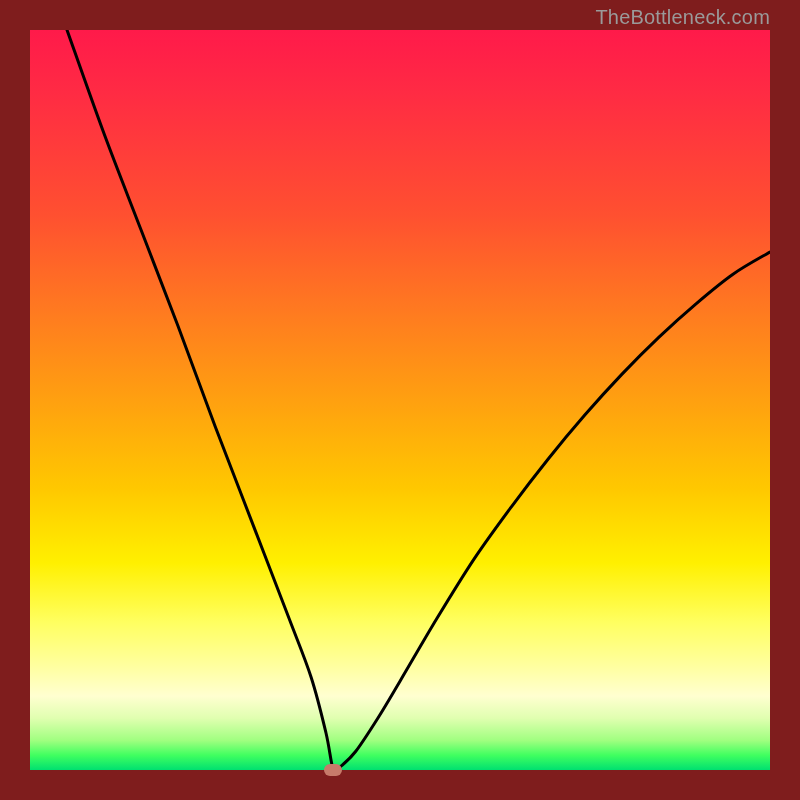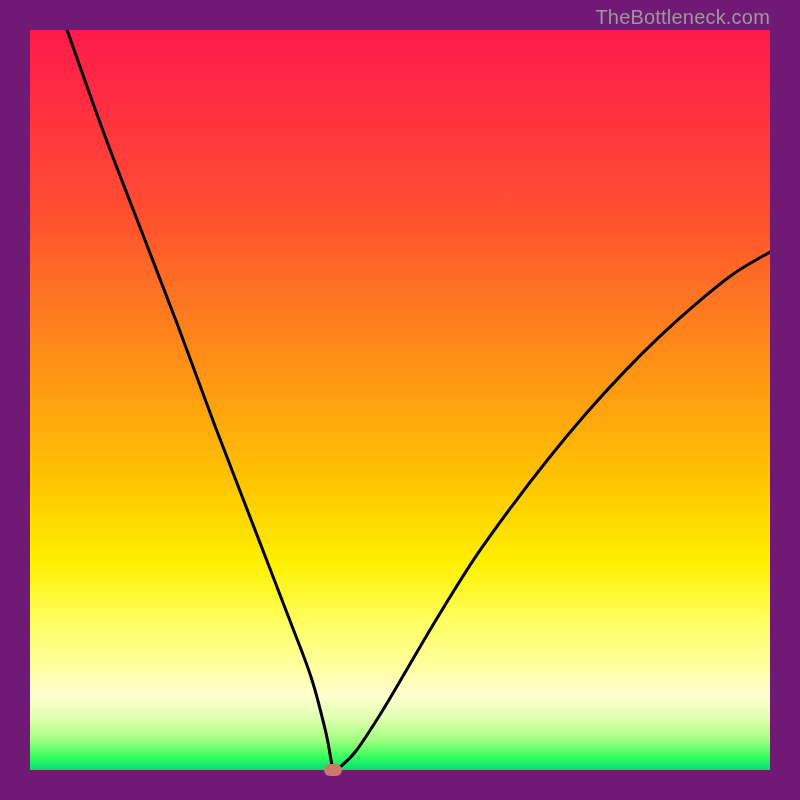--- a/index.html
+++ b/index.html
@@ -7,21 +7,21 @@
     padding: 0;
     width: 800px;
     height: 800px;
     background: #000;
     font-family: Arial, Helvetica, sans-serif;
   }
   .container {
     position: relative;
     width: 800px;
     height: 800px;
-    background: #701a75;
+    background: #7f1d1d;
   }
   .plot-area {
     position: absolute;
     left: 30px;
     top: 30px;
     width: 740px;
     height: 740px;
     background: linear-gradient(to bottom,
       #ff1a4a 0%,
       #ff2a44 8%,

